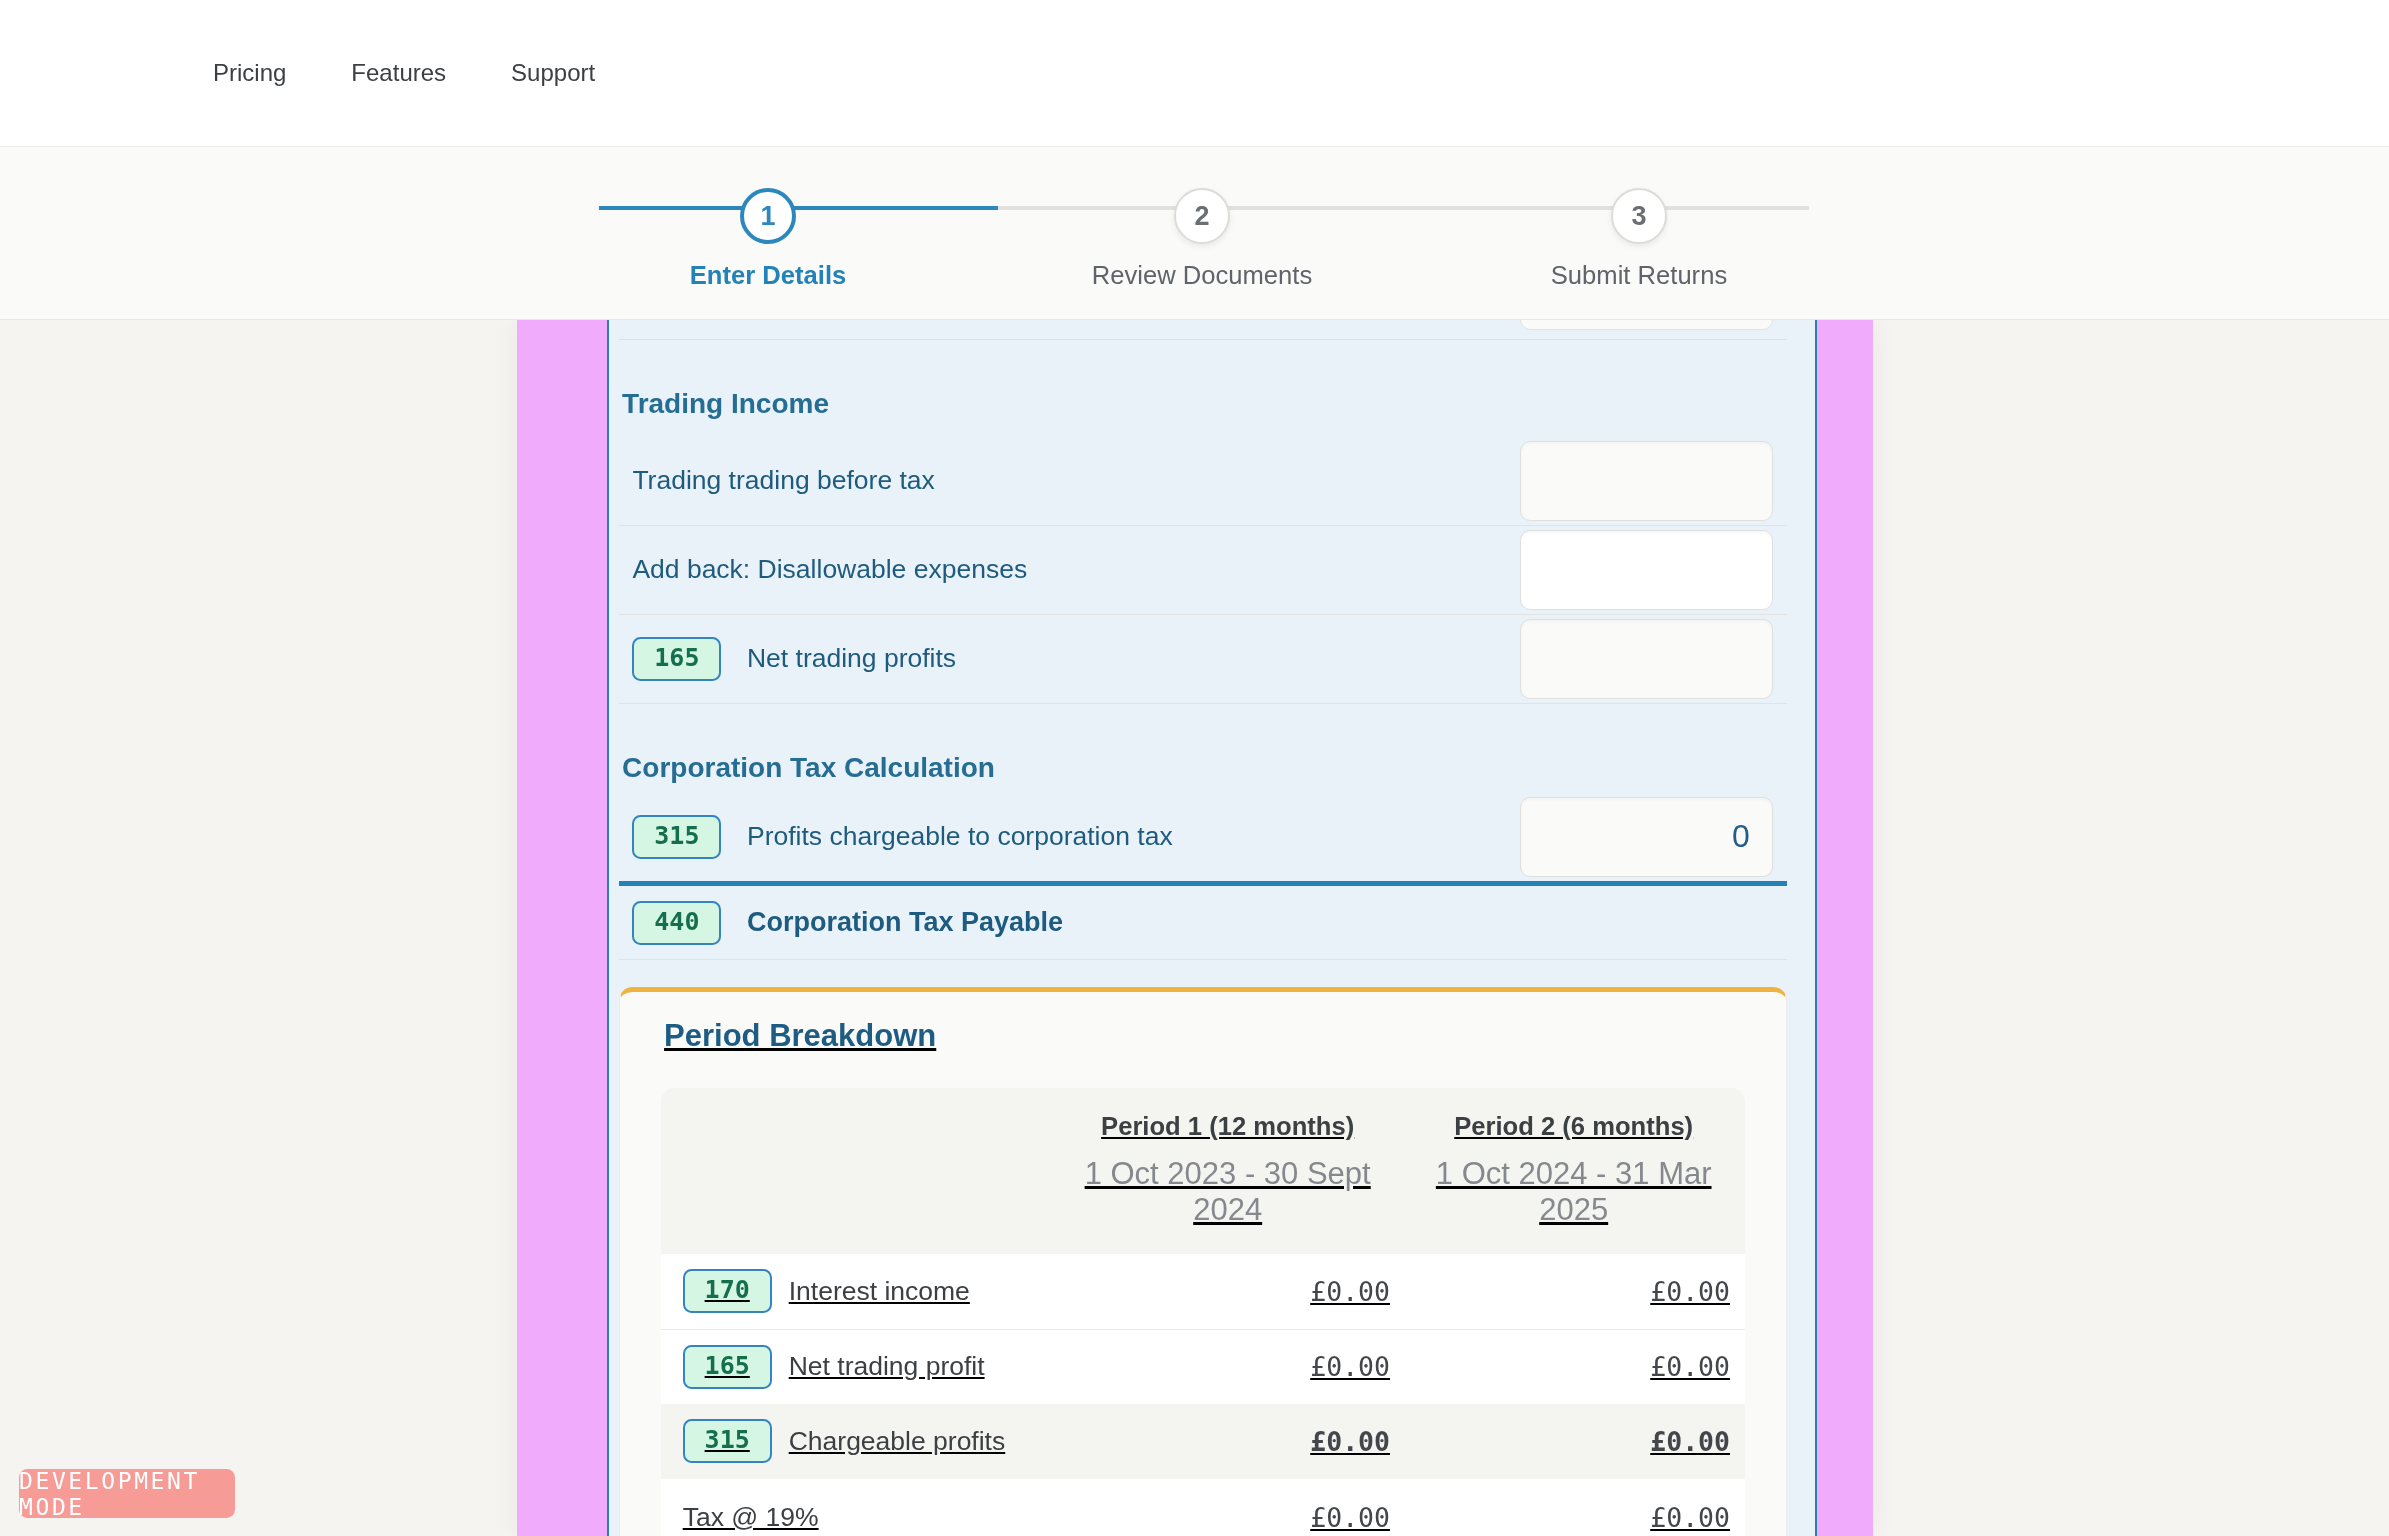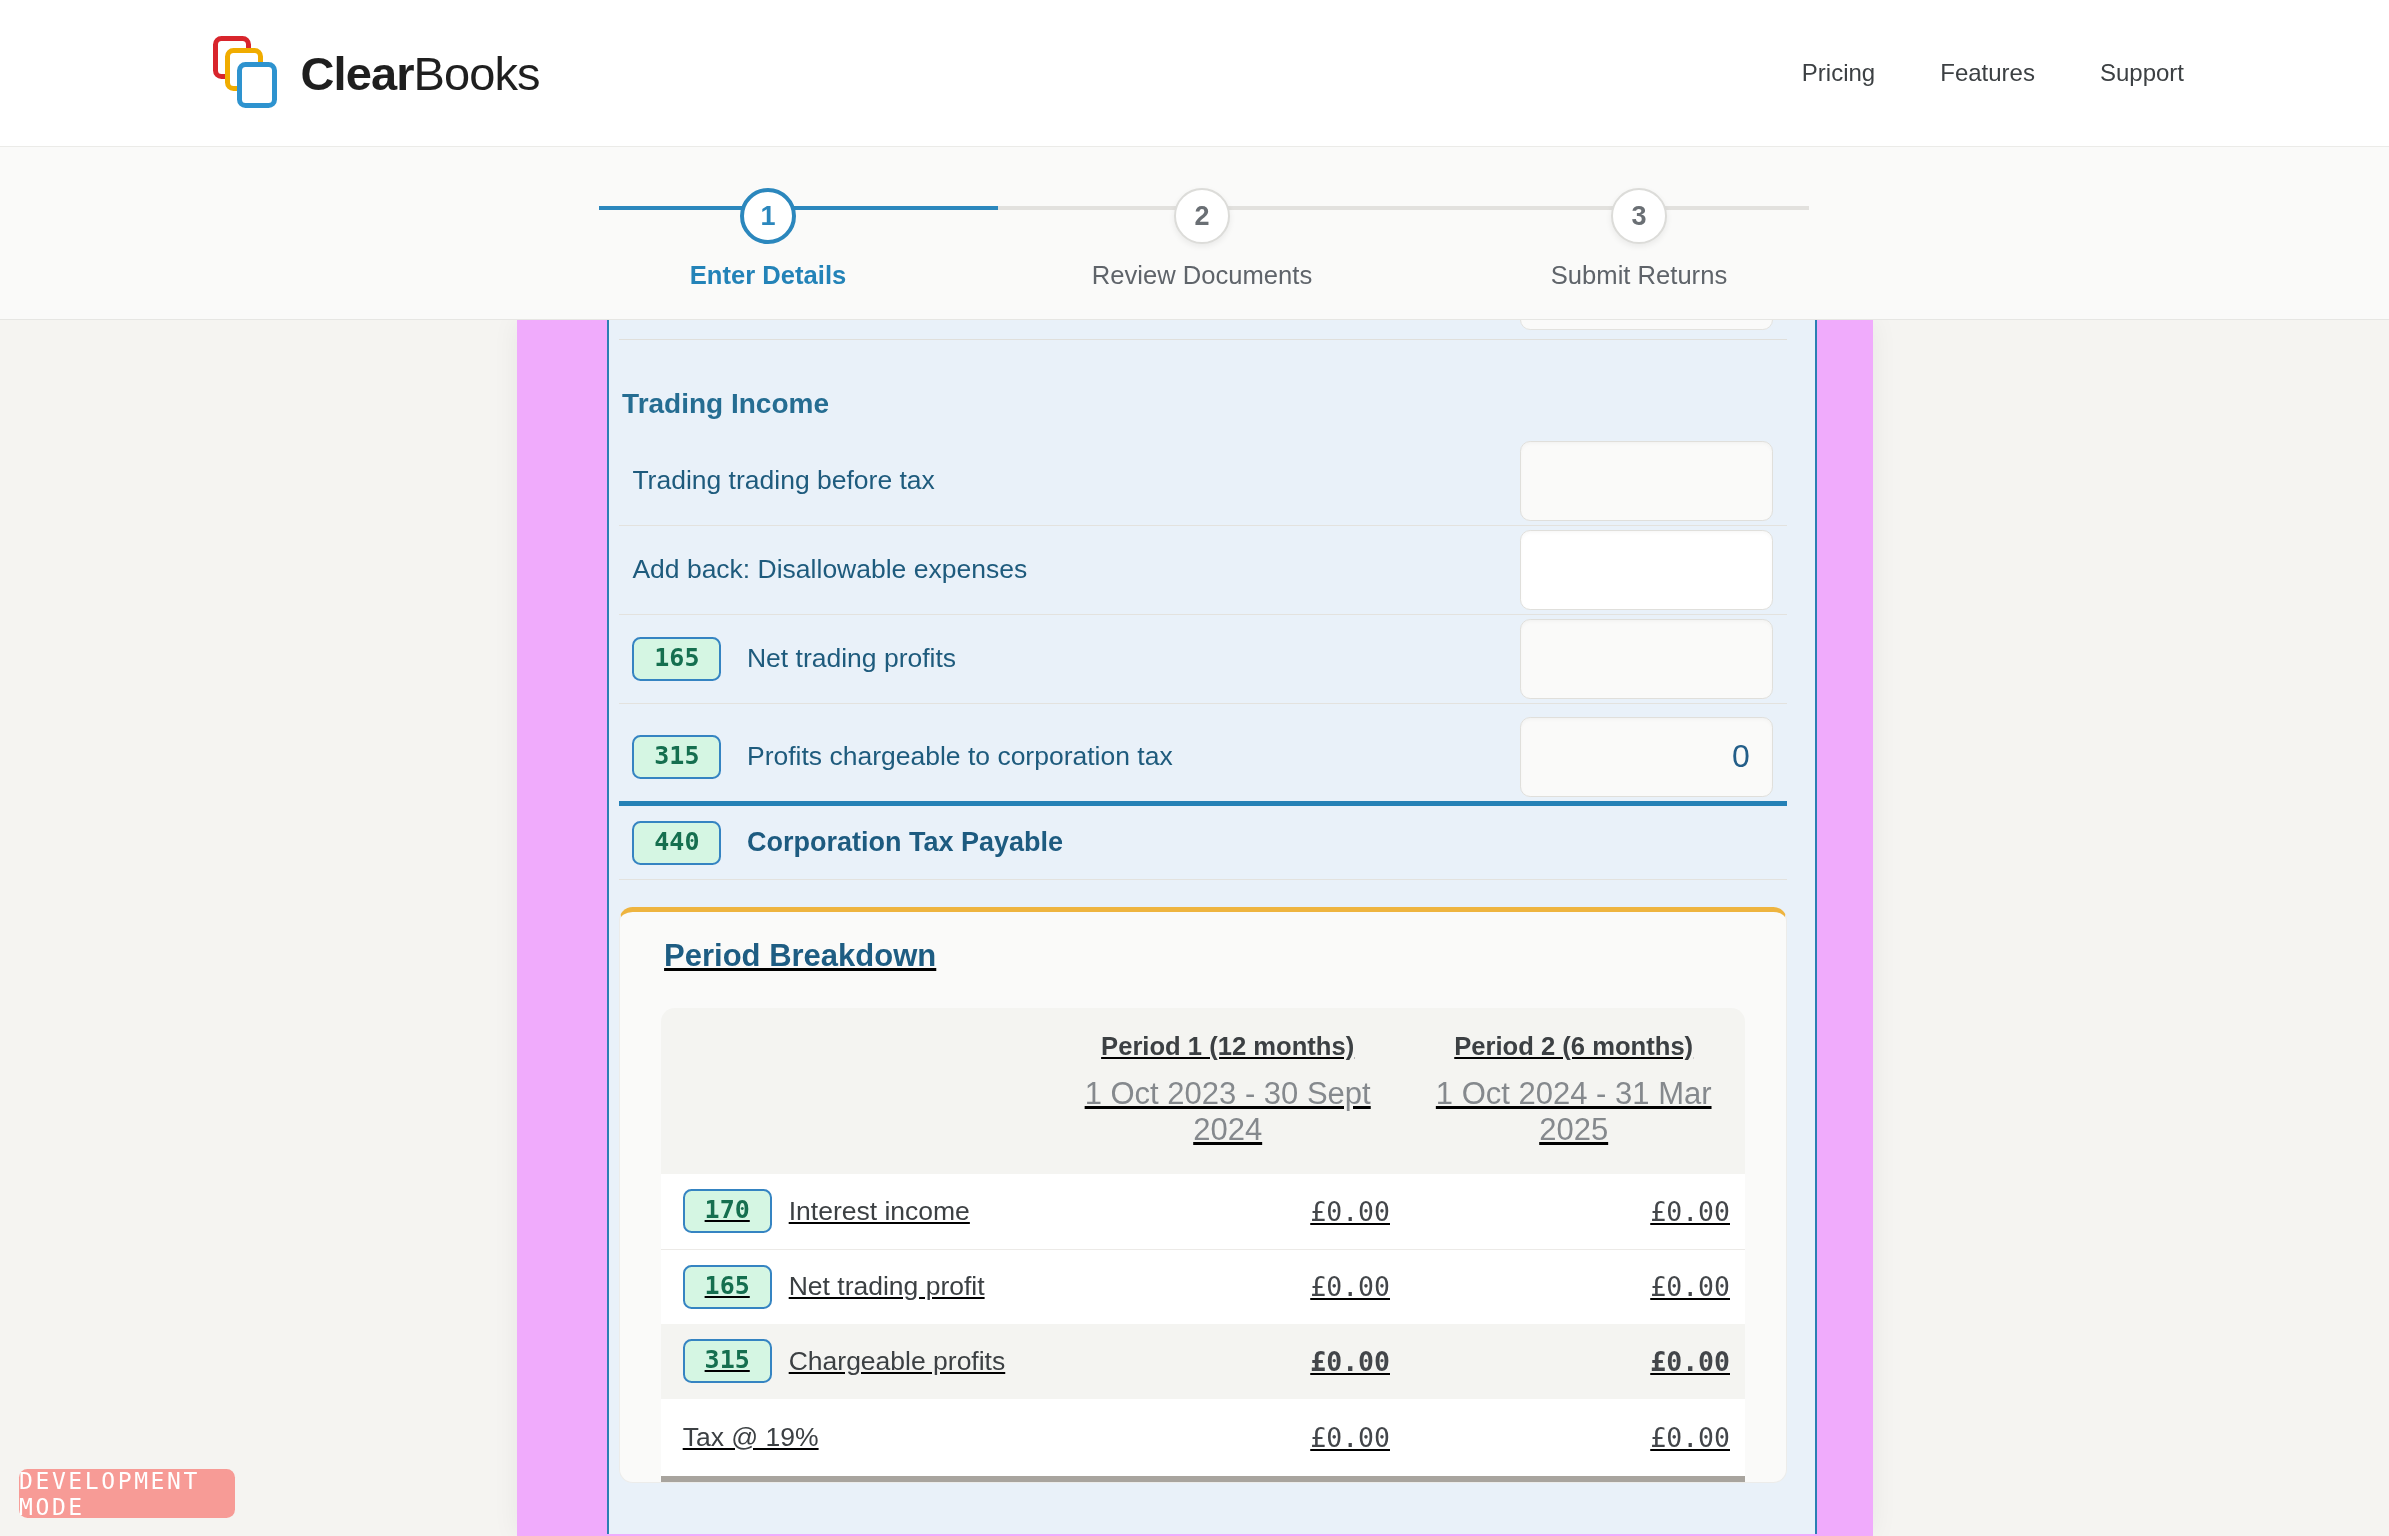--- a/index.html
+++ b/index.html
@@ -93,28 +93,20 @@
                background:#f79b96; border-radius:8.5px; color:#ffffff;
                font-family:"DejaVu Sans Mono", monospace; font-size:23px; letter-spacing:2.6px;
                display:flex; align-items:center; justify-content:center; z-index:5; }
 </style>
 </head>
 <body>
 
 <div class="screen">
 
   <header class="topbar">
-    <div class="brand">
-      <span class="logo-icon">
-        <span class="pg pg-red"></span>
-        <span class="pg pg-yellow"></span>
-        <span class="pg pg-blue"></span>
-      </span>
-      <span class="brand-text"><span class="bold">Clear</span><span class="reg">Books</span></span>
-    </div>
     <nav class="main-nav">
       <a class="nav-link">Pricing</a>
       <a class="nav-link">Features</a>
       <a class="nav-link">Support</a>
     </nav>
   </header>
 
   <div class="stepper-band">
     <div class="track track-blue"></div>
     <div class="track track-gray"></div>
@@ -149,20 +141,21 @@
             <span class="frow-label">Add back: Disallowable expenses</span>
             <input class="finput" value="" style="">
           </div>
           <div class="frow">
             <span class="badge">165</span>
             <span class="frow-label">Net trading profits</span>
             <input class="finput muted" disabled="" value="" style="">
           </div>
         </div>
 
+        <h2 class="section-title">Corporation Tax Calculation</h2>
         <div class="frow row-315">
           <span class="badge">315</span>
           <span class="frow-label">Profits chargeable to corporation tax</span>
           <input class="finput muted" disabled="" value="0" style="">
         </div>
         <div class="thick-blue"></div>
         <div class="frow row-440">
           <span class="badge">440</span>
           <span class="frow-label bold">Corporation Tax Payable</span>
         </div>

